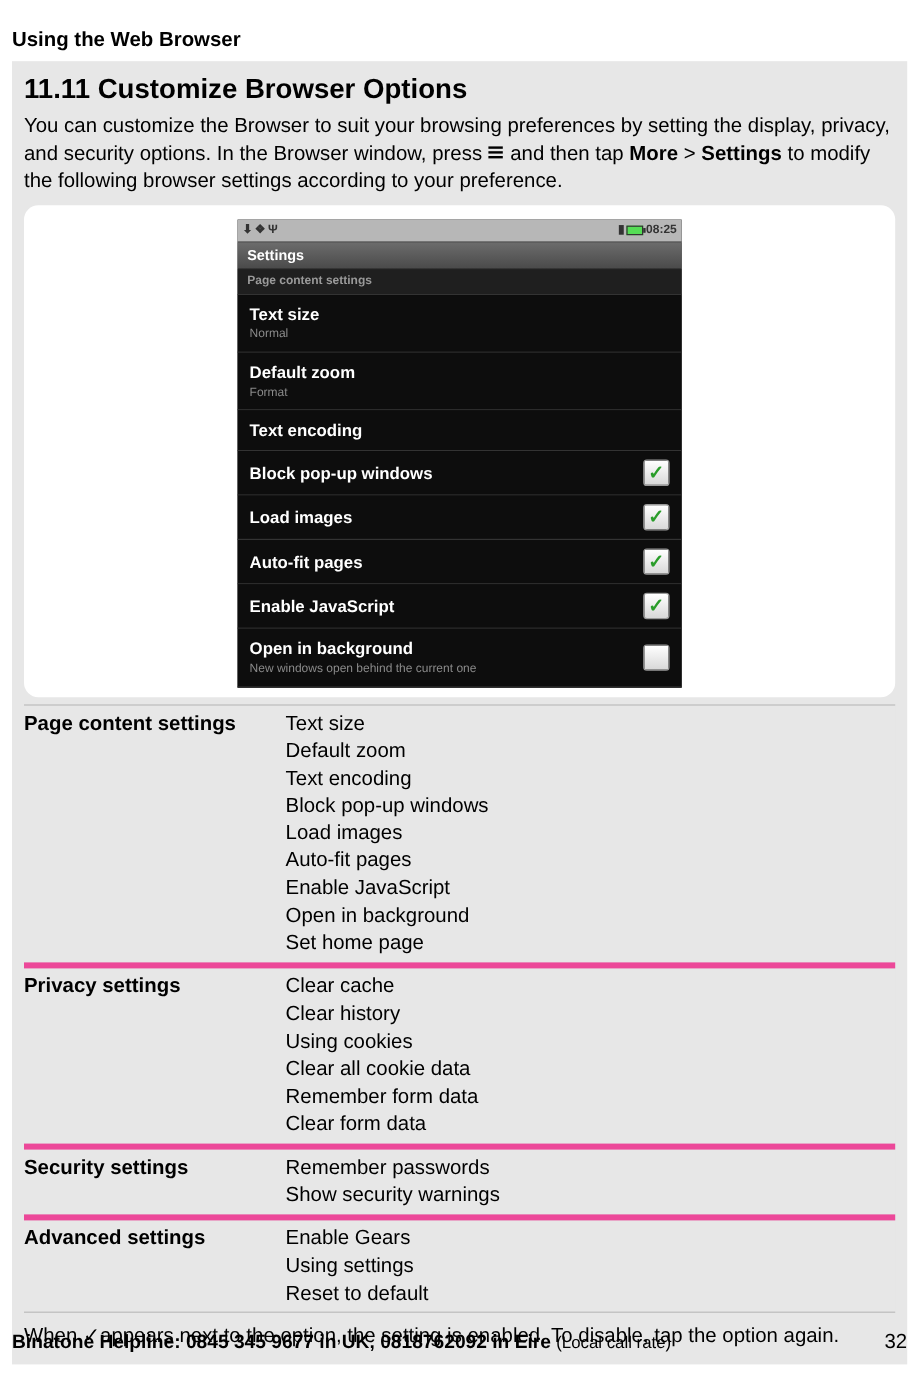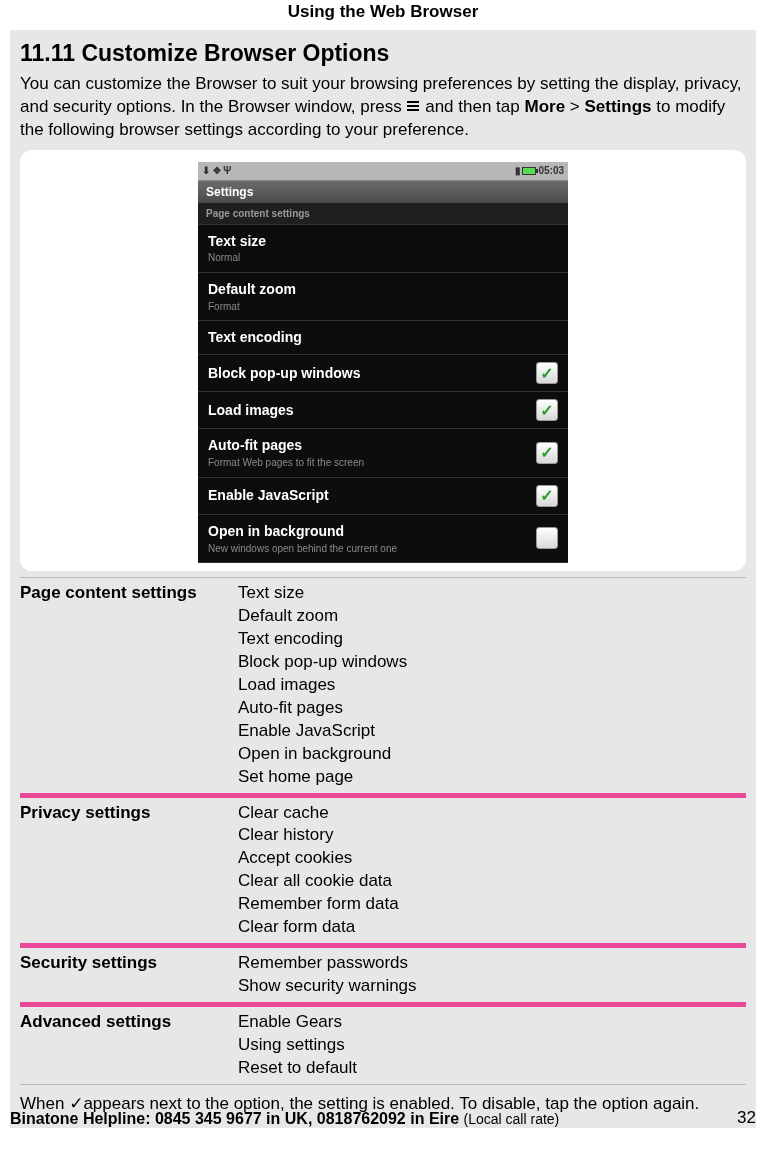--- a/index.html
+++ b/index.html
@@ -11,22 +11,22 @@
     color: #000;
     font-size: 17px;
     line-height: 1.35;
     position: relative;
   }
   .page {
     padding: 0 10px;
   }
   .header-line {
     font-weight: bold;
-    text-align: center;
-    padding: 1px 0 6px 0;
+    text-align: left;
+    padding: 22px 0 6px 0;
     font-size: 17px;
   }
   .gray-main {
     background: #e7e7e7;
     padding: 8px 10px 6px 10px;
   }
   .section-title {
     font-size: 23px;
     font-weight: bold;
     margin-bottom: 4px;
@@ -186,21 +186,21 @@
       <div class="phone">
         <div class="status-bar">
           <div class="status-left">
             <span>⬇</span>
             <span>❖</span>
             <span>Ψ</span>
           </div>
           <div class="status-right">
             <span>▮</span>
             <div class="status-batt"></div>
-            <span>05:03</span>
+            <span>08:25</span>
           </div>
         </div>
         <div class="title-bar">Settings</div>
         <div class="subheader">Page content settings</div>
         <div id="phone-rows">
             <div class="row">
               <div class="txt">
                 <div class="main">Text size</div>
                 <div class="sub">Normal</div>
               </div>
@@ -224,21 +224,20 @@
             </div>
             <div class="row">
               <div class="txt">
                 <div class="main">Load images</div>
               </div>
               <div class="chk">✓</div>
             </div>
             <div class="row">
               <div class="txt">
                 <div class="main">Auto-fit pages</div>
-                <div class="sub">Format Web pages to fit the screen</div>
               </div>
               <div class="chk">✓</div>
             </div>
             <div class="row">
               <div class="txt">
                 <div class="main">Enable JavaScript</div>
               </div>
               <div class="chk">✓</div>
             </div>
             <div class="row">
@@ -265,21 +264,21 @@
             <div>Enable JavaScript</div>
             <div>Open in background</div>
             <div>Set home page</div>
           </div>
         </div>
         <div class="settings-row">
           <div class="settings-label">Privacy settings</div>
           <div class="settings-values">
             <div>Clear cache</div>
             <div>Clear history</div>
-            <div>Accept cookies</div>
+            <div>Using cookies</div>
             <div>Clear all cookie data</div>
             <div>Remember form data</div>
             <div>Clear form data</div>
           </div>
         </div>
         <div class="settings-row">
           <div class="settings-label">Security settings</div>
           <div class="settings-values">
             <div>Remember passwords</div>
             <div>Show security warnings</div>

